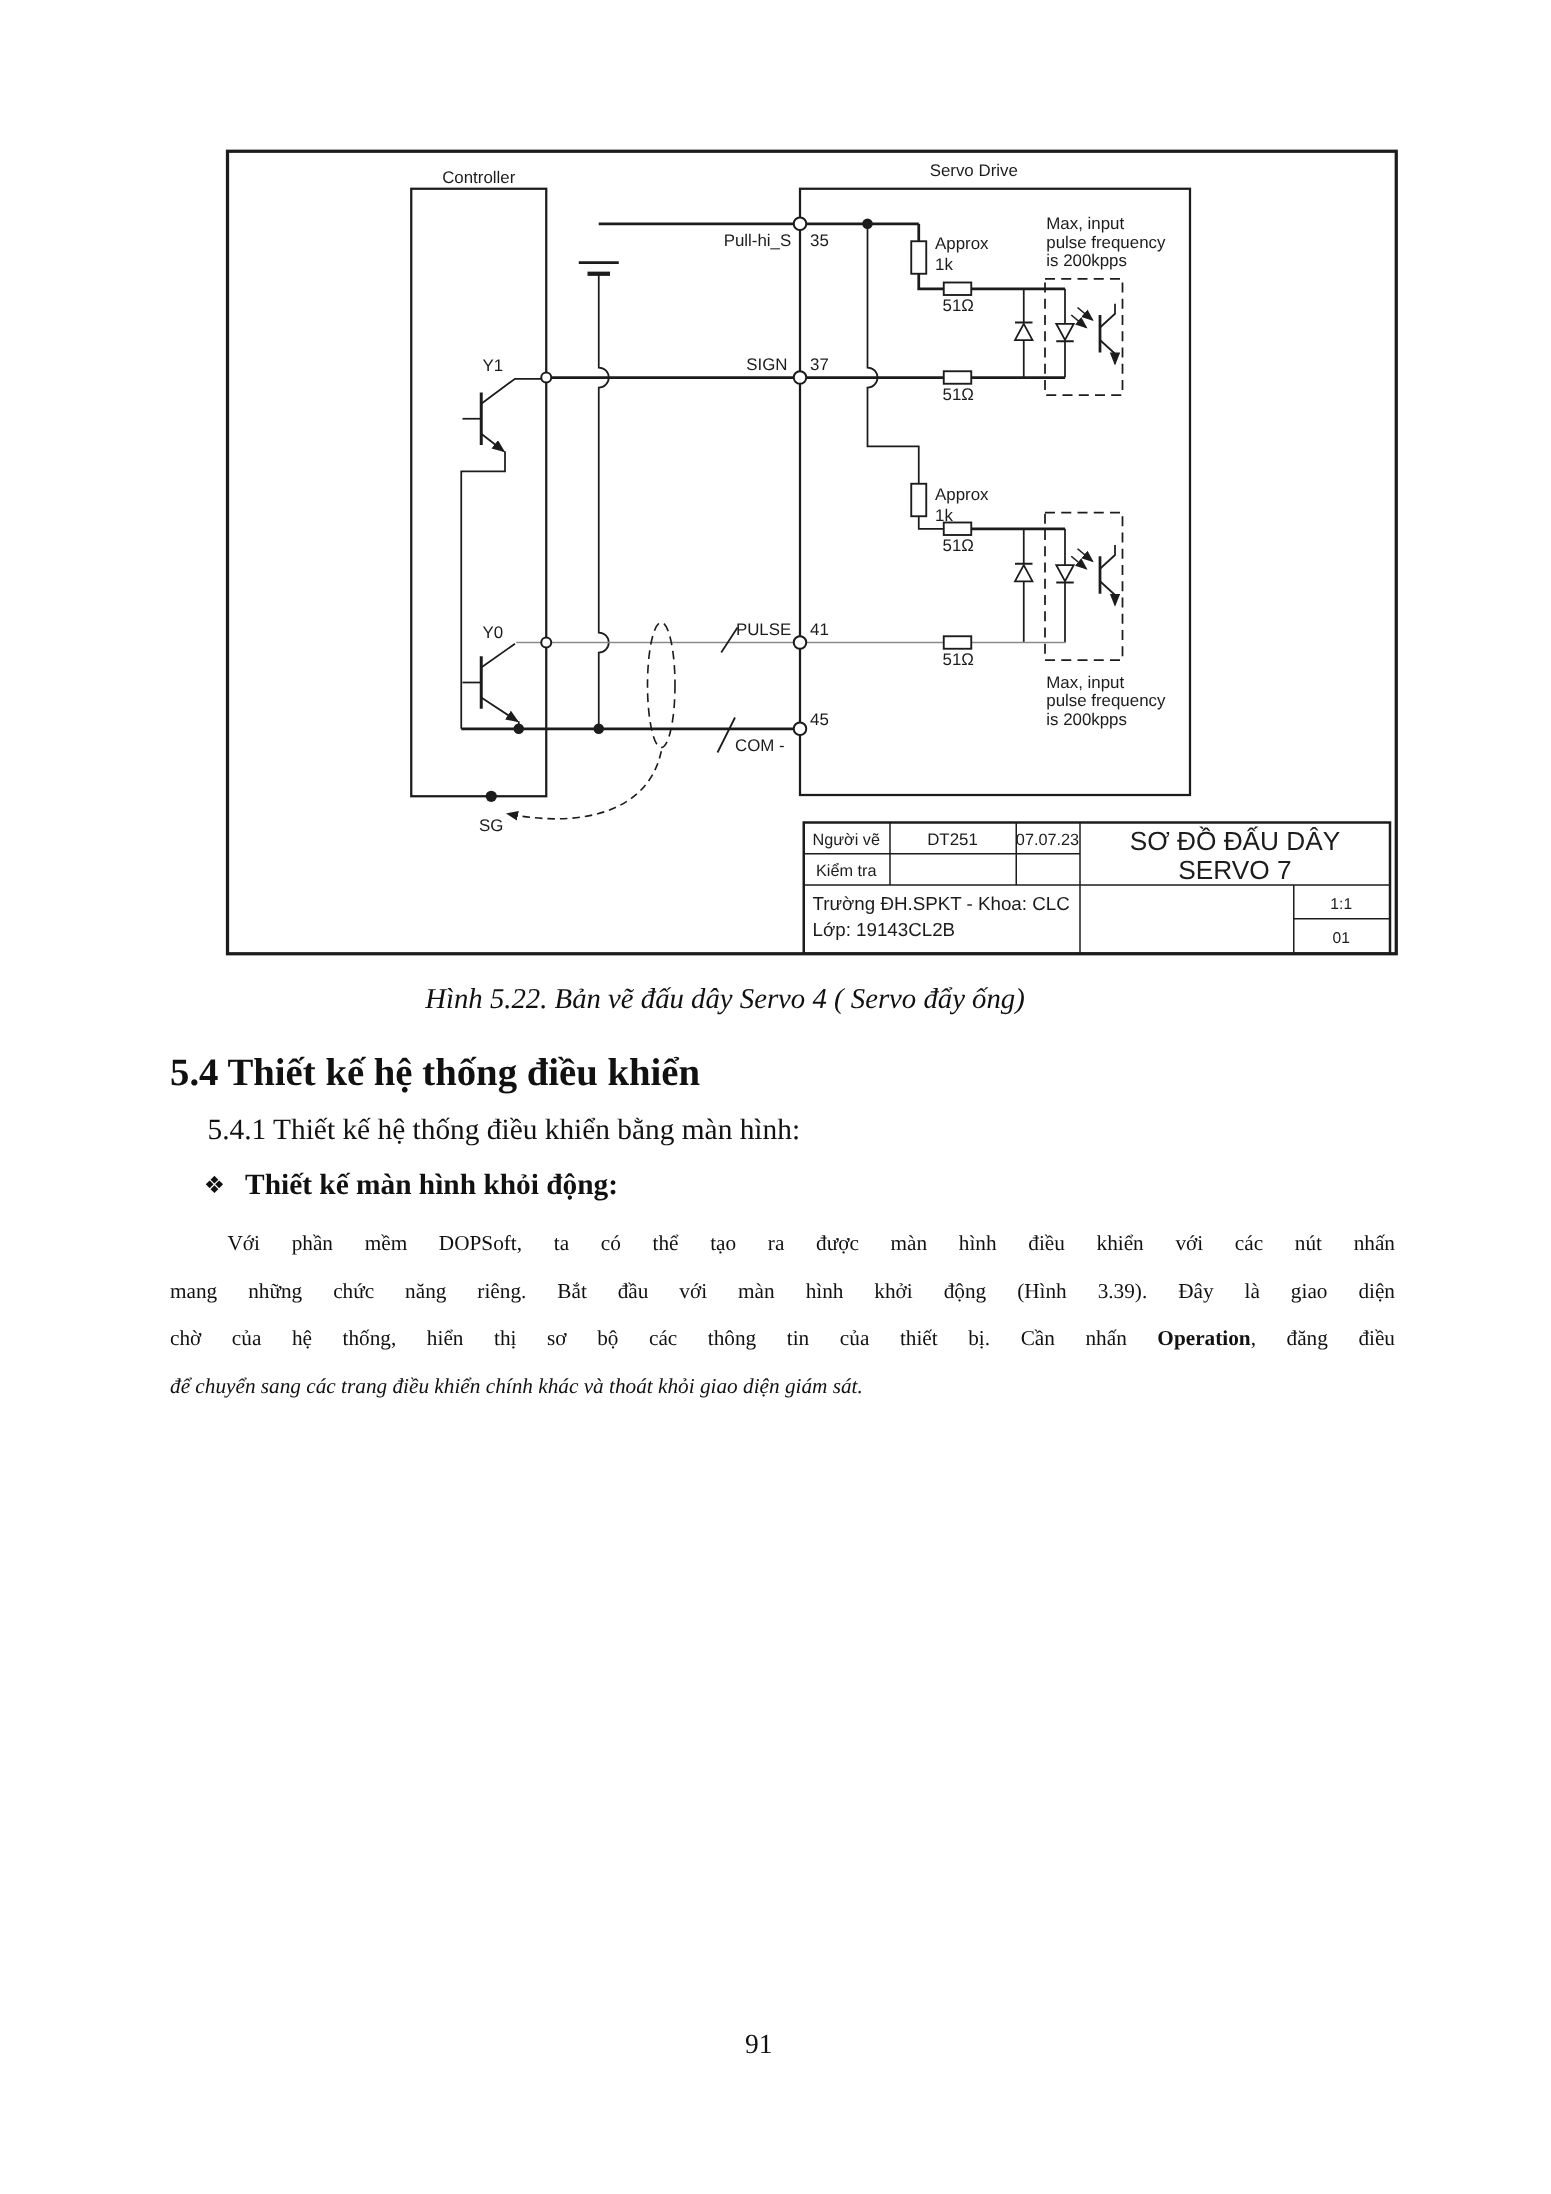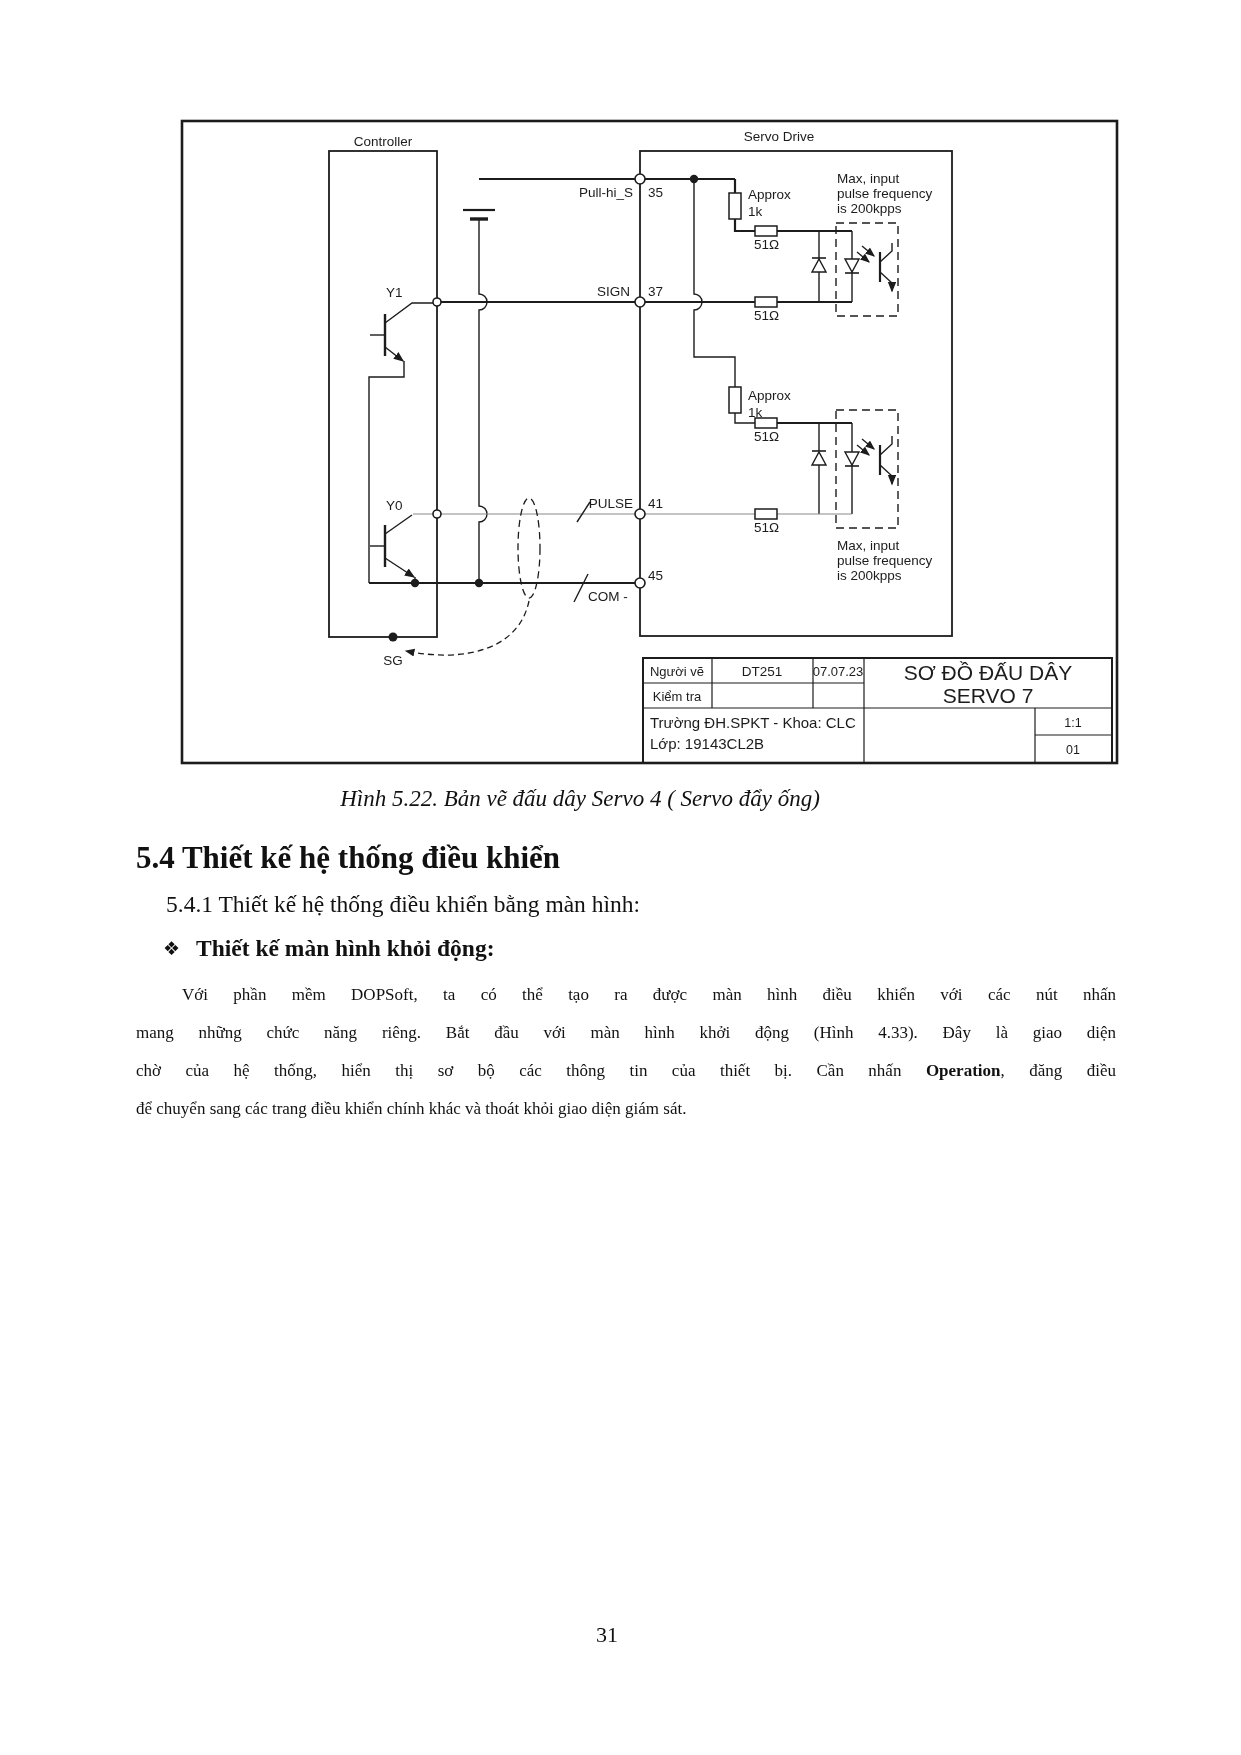--- a/index.html
+++ b/index.html
@@ -29,21 +29,21 @@
     font-weight:normal;
   }
   .para{
     left:136px;top:976px;width:980px;font-size:17px;
   }
   .para .pline{
     line-height:38px;text-align:justify;text-align-last:justify;
     white-space:nowrap;
   }
   .para .pline.first{ text-indent:46px; }
-  .para .pline.last{ text-align:center;text-align-last:left; }
+  .para .pline.last{ text-align:center;text-align-last:left;font-style:italic; }
   .pagenum{
     left:0;top:1622px;width:1214px;text-align:center;font-size:22px;
   }
   b.op{font-weight:bold;}
 </style>
 </head>
 <body>
 
 <svg class="abs" style="left:0;top:0" width="1241" height="780" viewBox="0 0 1241 780">
   <defs>
@@ -232,18 +232,18 @@
 
 <div class="abs h541">5.4.1 Thiết kế hệ thống điều khiển bằng màn hình:</div>
 
 <div class="abs bullet-line">
   <span class="bullet-sym">❖</span>
   <span>Thiết kế màn hình khỏi động:</span>
 </div>
 
 <div class="abs para">
   <div class="pline first">Với phần mềm DOPSoft, ta có thể tạo ra được màn hình điều khiển với các nút nhấn</div>
-  <div class="pline">mang những chức năng riêng. Bắt đầu với màn hình khởi động (Hình 4.33). Đây là giao diện</div>
+  <div class="pline">mang những chức năng riêng. Bắt đầu với màn hình khởi động (Hình 3.39). Đây là giao diện</div>
   <div class="pline"><span>chờ của hệ thống, hiển thị sơ bộ các thông tin của thiết bị. Cần nhấn </span><b class="op">Operation</b><span>, đăng điều</span></div>
   <div class="pline last">để chuyển sang các trang điều khiển chính khác và thoát khỏi giao diện giám sát.</div>
 </div>
 
-<div class="abs pagenum">31</div>
+<div class="abs pagenum">91</div>
 
 </body></html>

